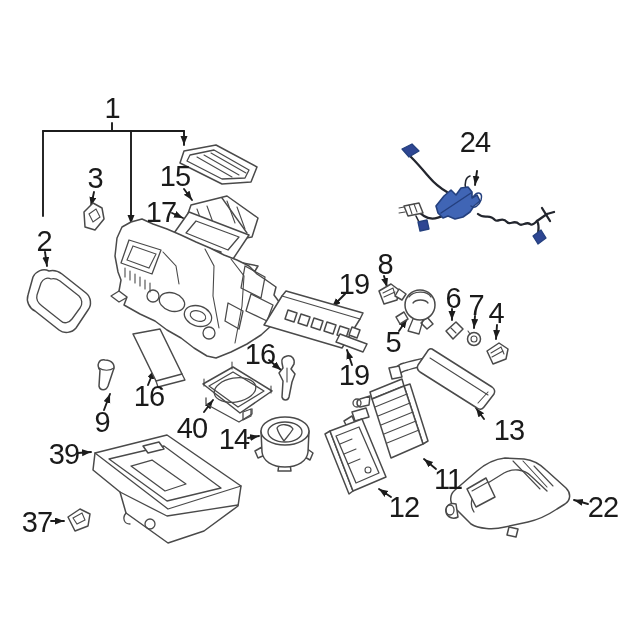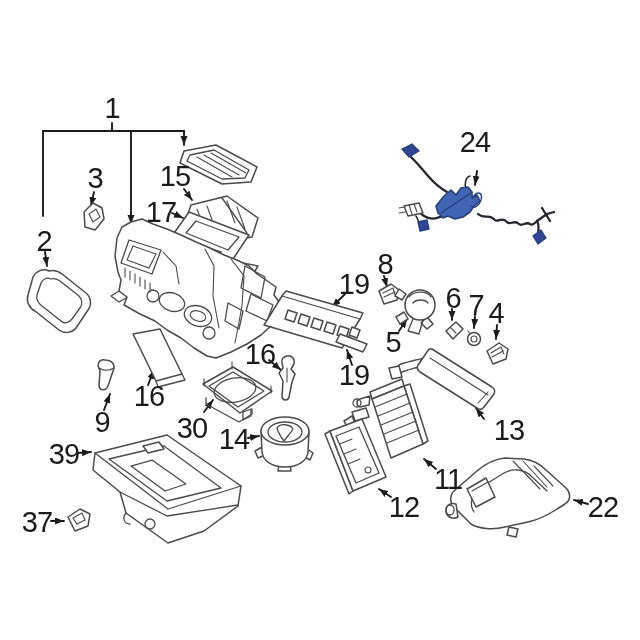--- a/index.html
+++ b/index.html
@@ -326,18 +326,18 @@
   <span class="callout" style="left:260px;top:354px">16</span>
   <span class="callout" style="left:448px;top:479px">11</span>
   <span class="callout" style="left:404px;top:507px">12</span>
   <span class="callout" style="left:509px;top:430px">13</span>
   <span class="callout" style="left:234px;top:439px">14</span>
   <span class="callout" style="left:175px;top:176px">15</span>
   <span class="callout" style="left:149px;top:396px">16</span>
   <span class="callout" style="left:161px;top:212px">17</span>
   <span class="callout" style="left:354px;top:284px">19</span>
   <span class="callout" style="left:354px;top:375px">19</span>
-  <span class="callout" style="left:192px;top:428px">30</span>
+  <span class="callout" style="left:192px;top:428px">40</span>
   <span class="callout" style="left:64px;top:454px">39</span>
   <span class="callout" style="left:603px;top:507px">22</span>
   <span class="callout" style="left:37px;top:522px">37</span>
   <span class="callout" style="left:475px;top:142px">24</span>
 </div>
 
 </body></html>

